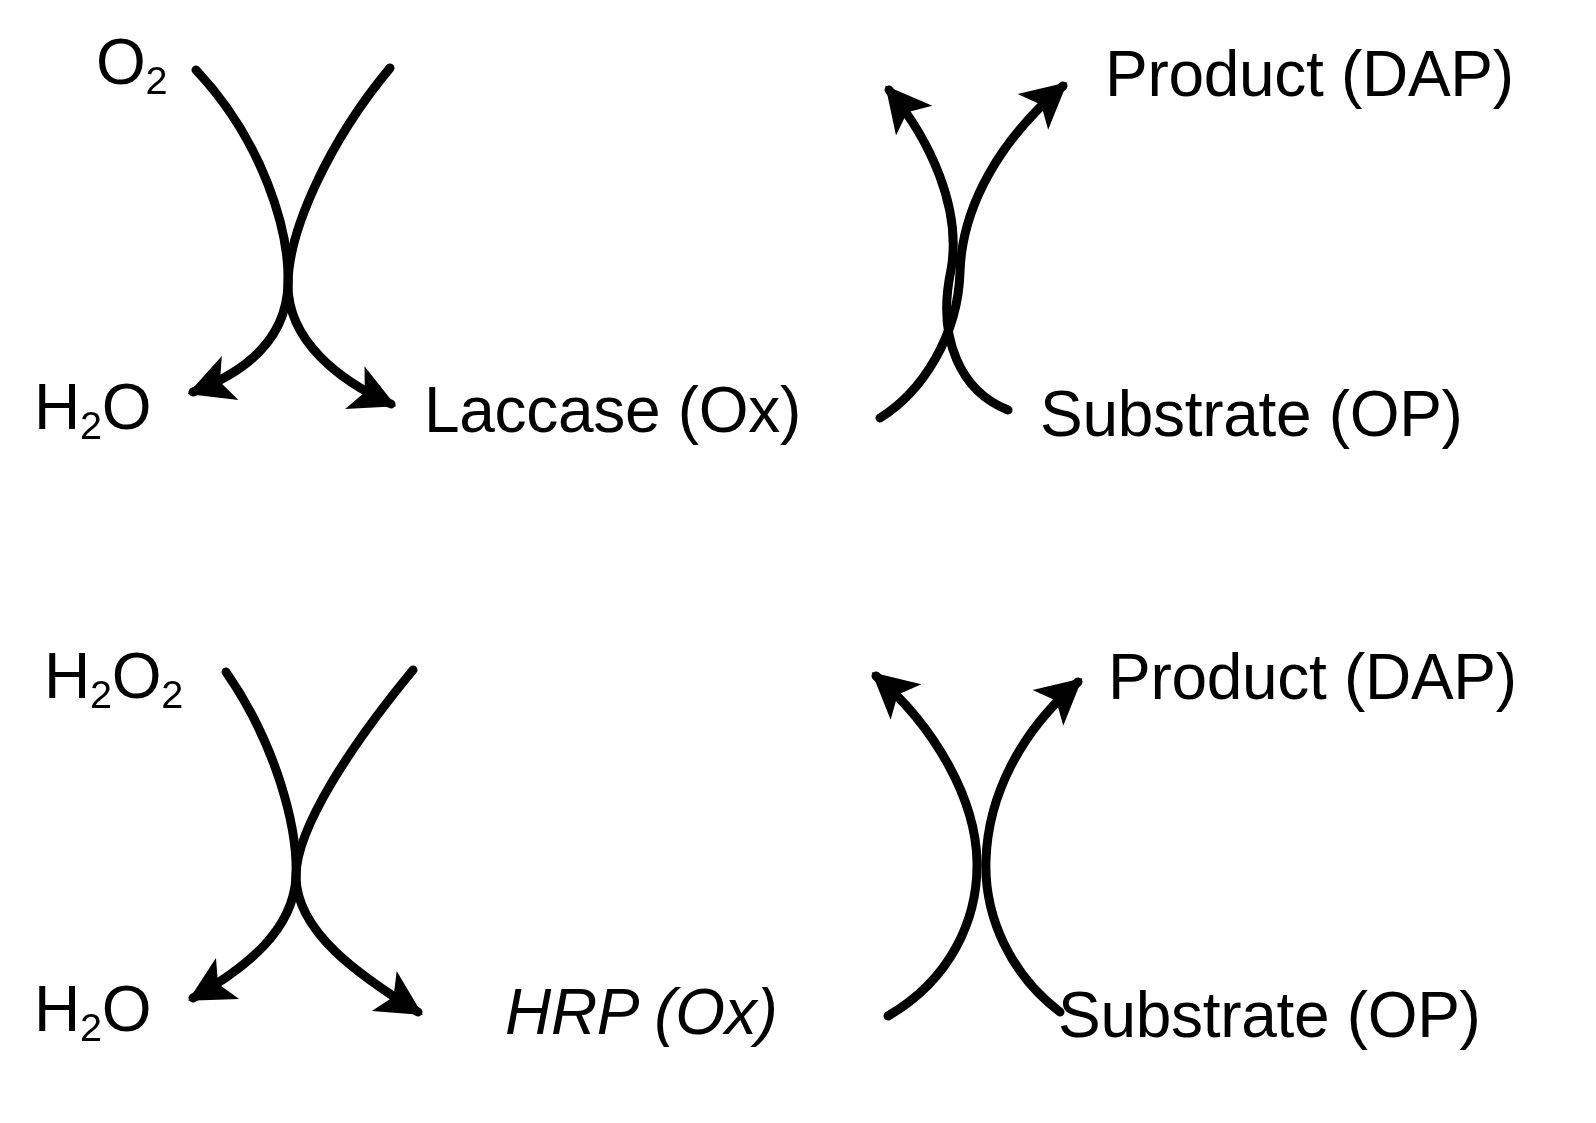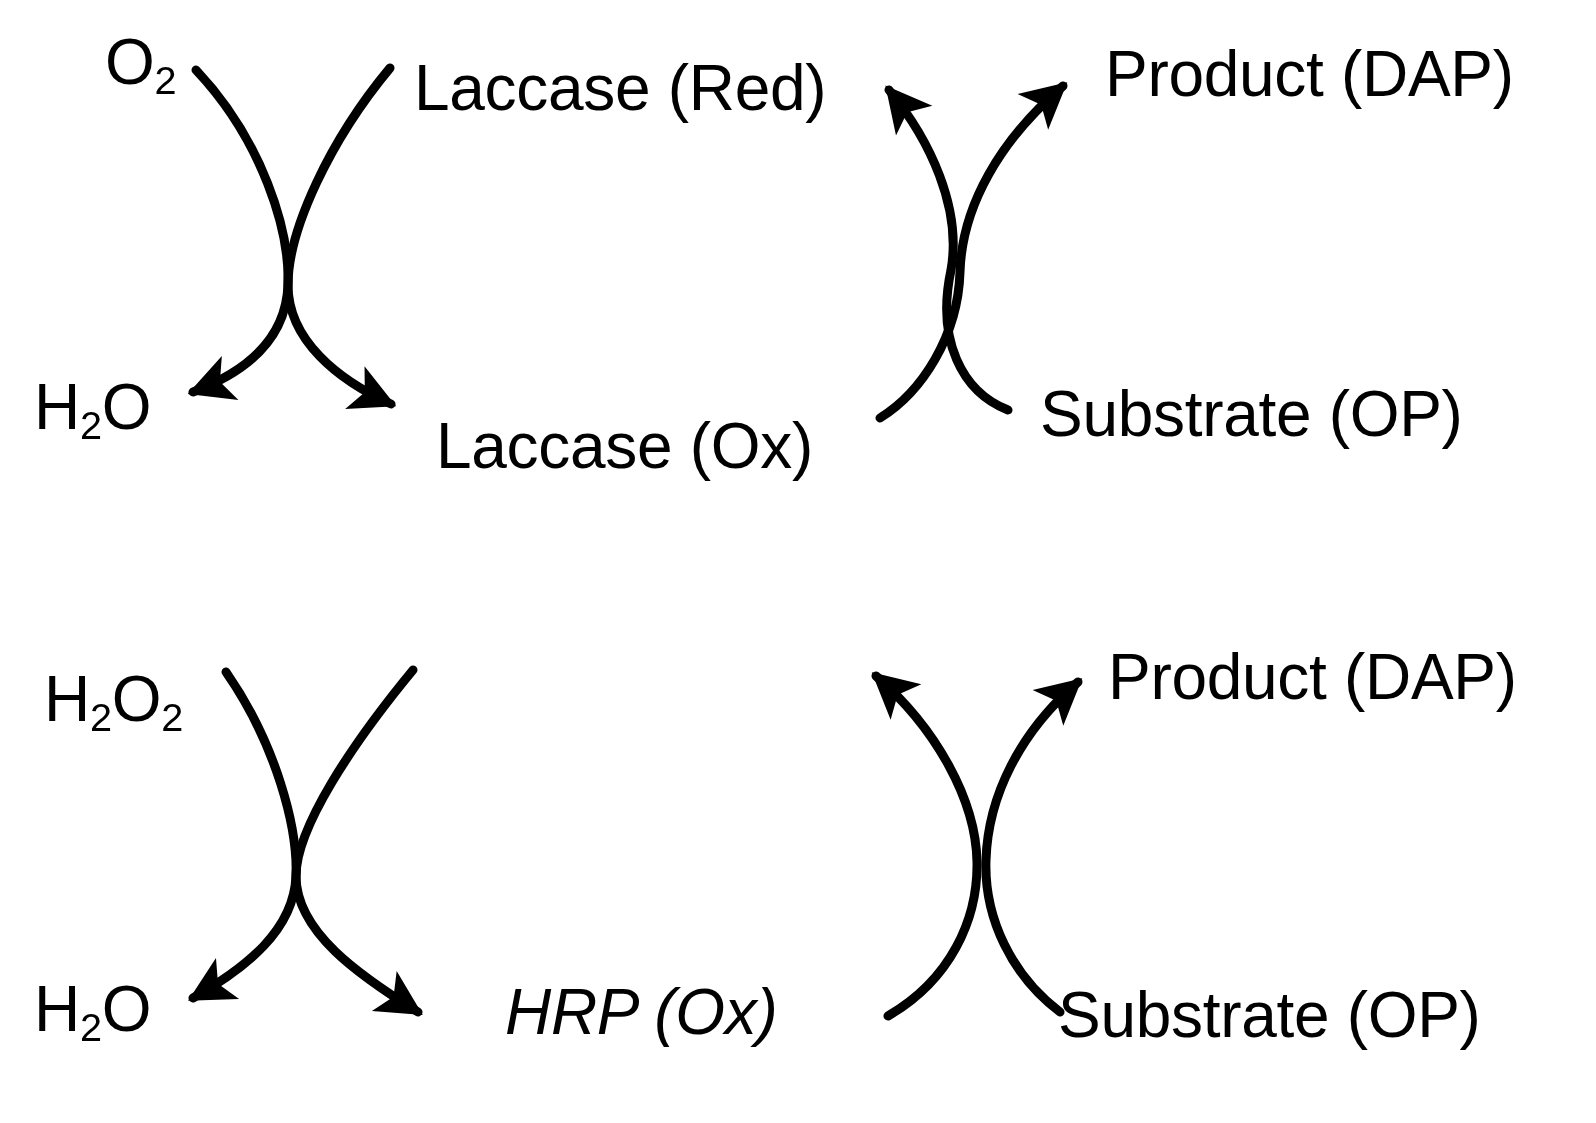--- a/index.html
+++ b/index.html
@@ -36,28 +36,28 @@
     letter-spacing: -0.3px;
   }
   .label .sub {
     font-size: 0.62em;
     vertical-align: baseline;
     position: relative;
     top: 0.26em;
     letter-spacing: -0.2px;
   }
   
-  #lbl-o2            { left: 105px;  top: 30px; text-align: center;  }
+  #lbl-o2            { left: 96px;  top: 30px; text-align: center;  }
   #lbl-h2o-1         { left: 34px;   top: 375px; }
   #lbl-laccase-red   { left: 414px;  top: 56px;  }
-  #lbl-laccase-ox    { left: 436px;  top: 378px; margin-top: 36px; }
+  #lbl-laccase-ox    { left: 424px;  top: 378px; }
   #lbl-product-1     { left: 1105px; top: 42px;  }
   #lbl-substrate-1   { left: 1040px; top: 382px; }
   
-  #lbl-h2o2          { left: 44px;   top: 644px; margin-top: 23px; }
+  #lbl-h2o2          { left: 44px;   top: 644px; }
   #lbl-h2o-2         { left: 34px;   top: 977px; }
   #lbl-hrp-red       { left: 472px;  top: 648px; }
   #lbl-hrp-ox        { left: 505px;  top: 980px; font-style: italic; }
   #lbl-product-2     { left: 1108px; top: 645px; }
   #lbl-substrate-2   { left: 1058px; top: 983px; }
 </style>
 </head>
 <body>
 
 <div id="stage">
@@ -83,21 +83,20 @@
 
     <path d="M 888 1016 C 950 980 978 920 977 862 C 976 800 936 728 876 676" fill="none" stroke="#000000" stroke-width="9" stroke-linecap="round" marker-end="url(#ah)"></path>
 
     <path d="M 1060 1012 C 1012 976 984 918 986 860 C 988 796 1020 732 1078 682" fill="none" stroke="#000000" stroke-width="9" stroke-linecap="round" marker-end="url(#ah)"></path>
   </svg>
 
   <div class="label" id="lbl-o2"><span>O</span><span class="sub">2</span></div>
 
   <div class="label" id="lbl-h2o-1"><span>H</span><span class="sub">2</span><span>O</span></div>
 
-  <div class="label" id="lbl-laccase-red">Laccase (Red)</div>
 
   <div class="label" id="lbl-laccase-ox">Laccase (Ox)</div>
 
   <div class="label" id="lbl-product-1">Product (DAP)</div>
 
   <div class="label" id="lbl-substrate-1">Substrate (OP)</div>
 
   <div class="label" id="lbl-h2o2"><span>H</span><span class="sub">2</span><span>O</span><span class="sub">2</span></div>
 
   <div class="label" id="lbl-h2o-2"><span>H</span><span class="sub">2</span><span>O</span></div>

